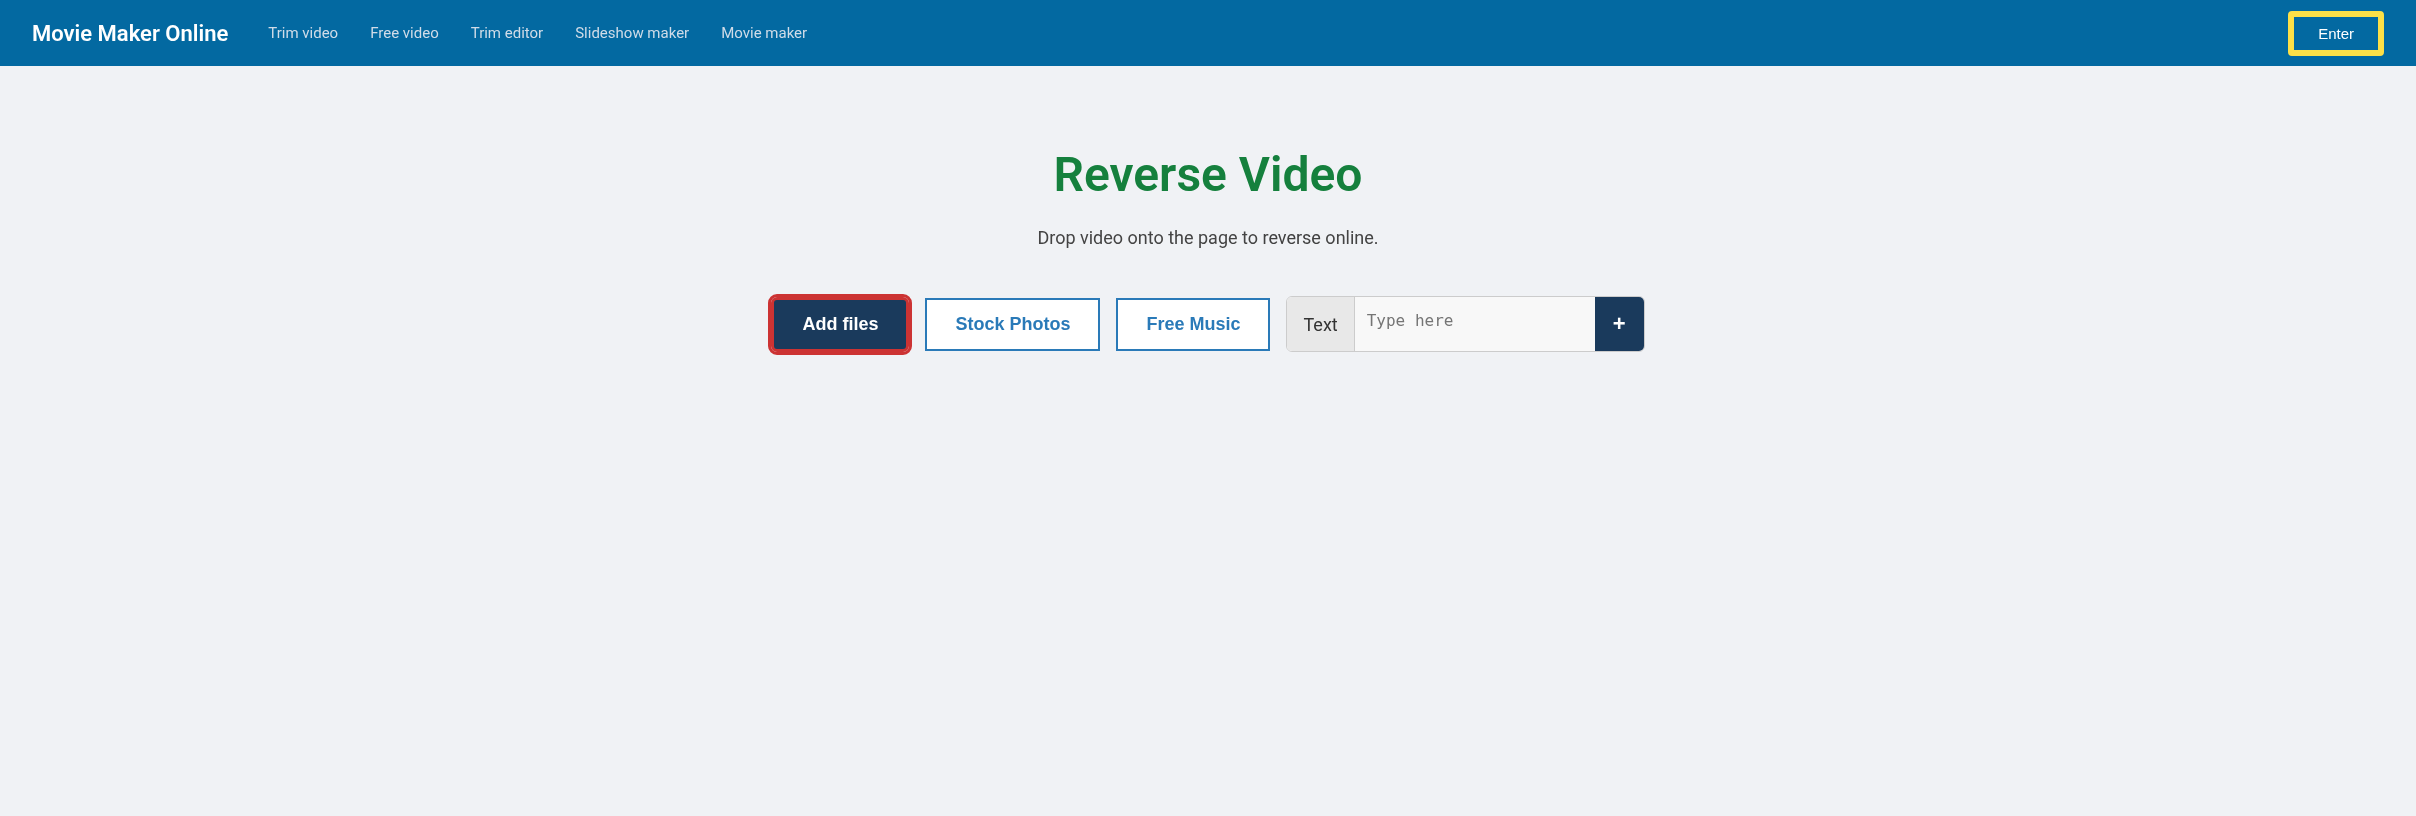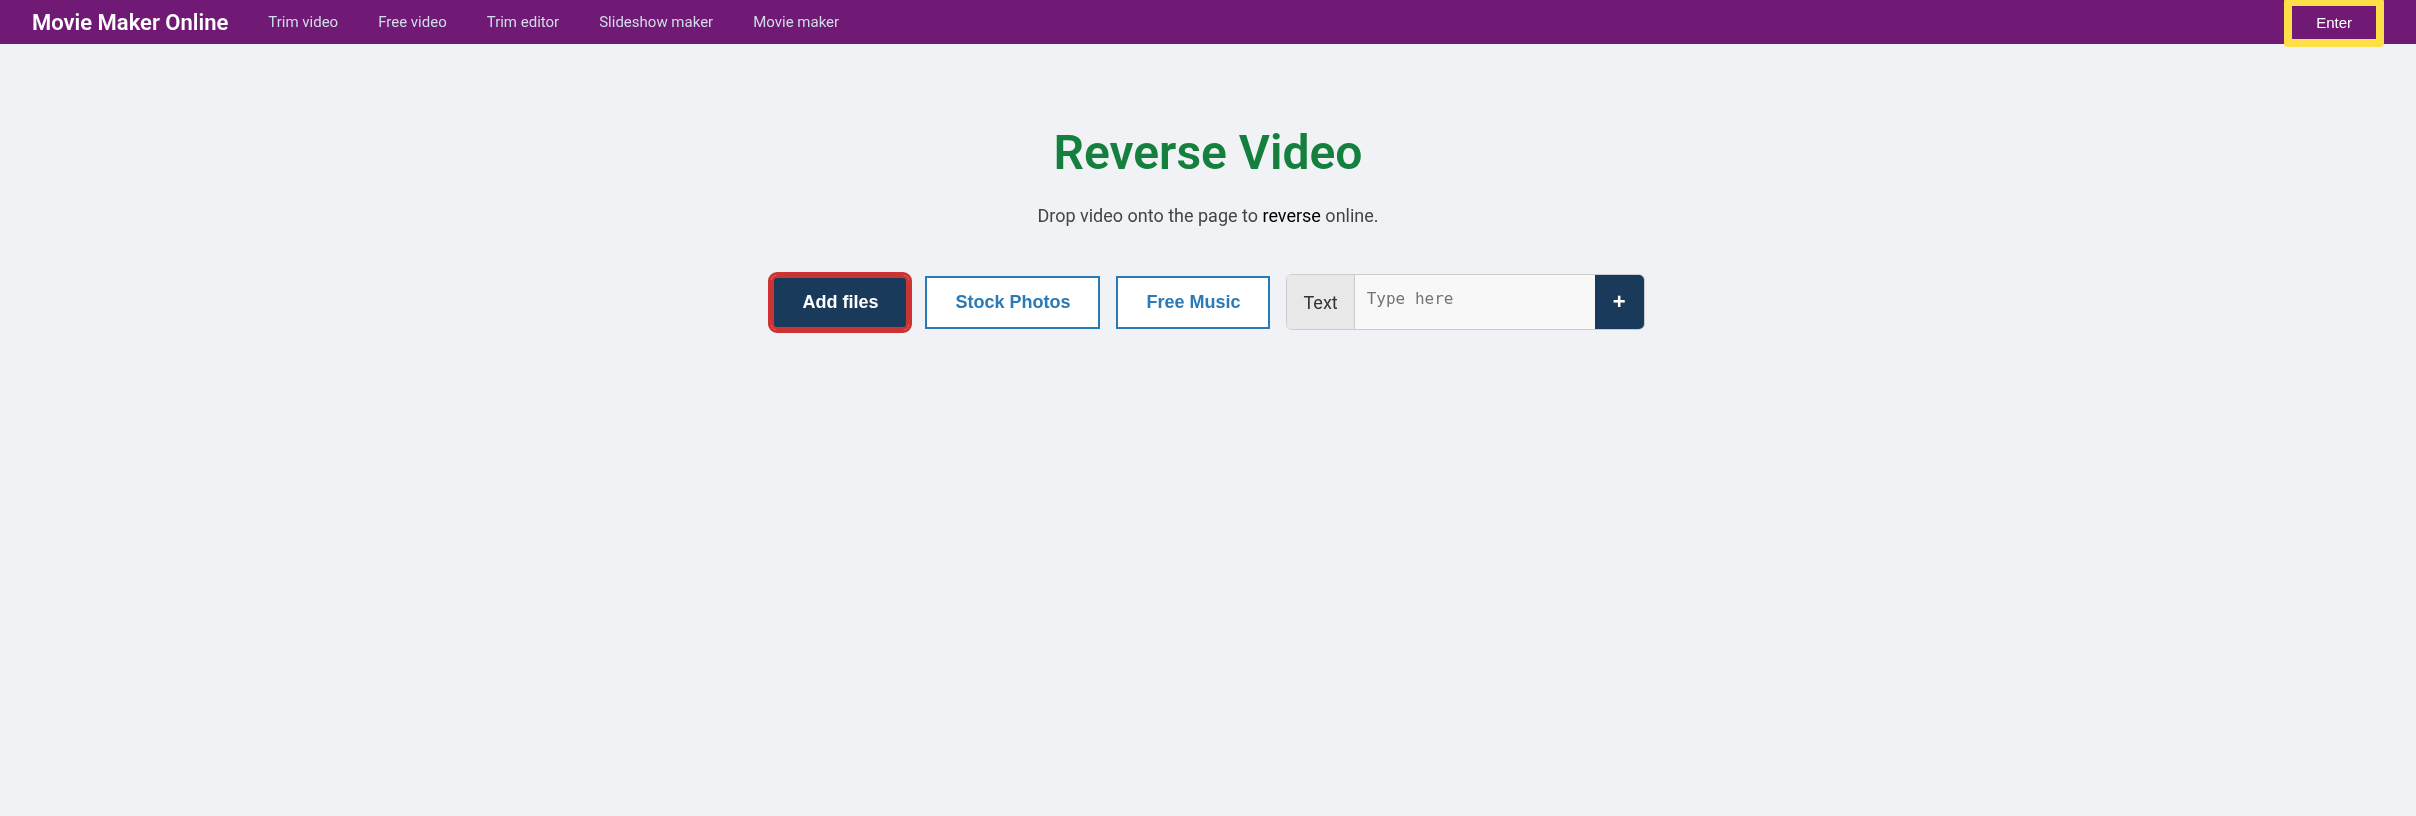--- a/index.html
+++ b/index.html
@@ -9,23 +9,23 @@
     }
 
     body {
       font-family: -apple-system, BlinkMacSystemFont, 'Segoe UI', Roboto, Arial, sans-serif;
       background-color: #f0f2f5;
       min-height: 100vh;
     }
 
     
     header {
-      background-color: #701a75;
+      background-color: #0369a1;
       padding: 0 32px;
-      height: 44px;
+      height: 66px;
       display: flex;
       align-items: center;
       justify-content: space-between;
     }
 
     .nav-left {
       display: flex;
       align-items: center;
       gap: 40px;
     }
@@ -33,35 +33,35 @@
     .brand-title {
       color: #ffffff;
       font-size: 22px;
       font-weight: 600;
       white-space: nowrap;
     }
 
     .nav-links {
       display: flex;
       align-items: center;
-      gap: 40px;
+      gap: 32px;
     }
 
     .nav-link {
       color: #d0dce8;
       font-size: 15px;
       text-decoration: none;
       cursor: pointer;
       white-space: nowrap;
     }
 
     .enter-btn {
       background: transparent;
       color: #ffffff;
-      border: 8px solid #fde047;
+      border: 6px solid #fde047;
       padding: 8px 24px;
       font-size: 15px;
       border-radius: 4px;
       cursor: pointer;
       font-weight: 500;
     }
 
     
     main {
       display: flex;
@@ -79,21 +79,21 @@
     }
 
     .subtitle {
       font-size: 18px;
       color: #444;
       margin-bottom: 48px;
       text-align: center;
     }
 
     .subtitle .reverse-link {
-      color: #000000;
+      color: #404040;
       cursor: pointer;
     }
 
     
     .action-row {
       display: flex;
       align-items: center;
       gap: 16px;
       flex-wrap: wrap;
       justify-content: center;

